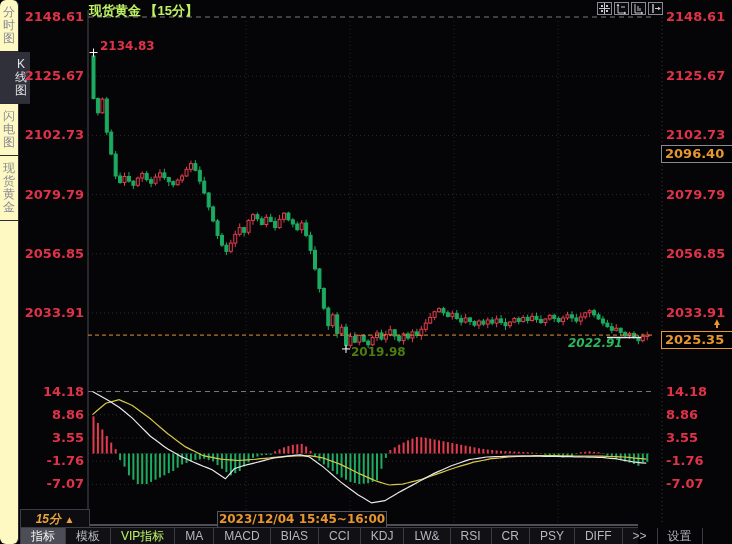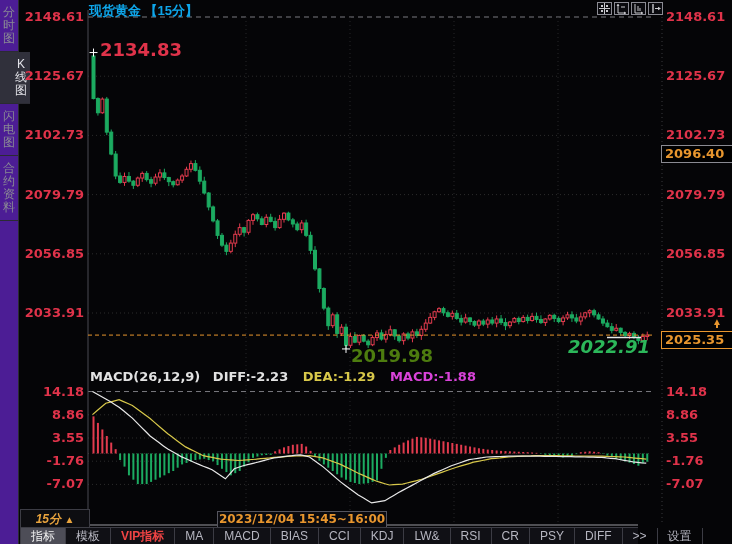--- a/index.html
+++ b/index.html
@@ -1,30 +1,30 @@
 <!DOCTYPE html>
 <html><head>
 <meta charset="utf-8">
 <style>
   html,body{margin:0;padding:0;background:#000;}
   #app{position:relative;width:732px;height:544px;background:#050507;overflow:hidden;
        font-family:"Liberation Sans",sans-serif;-webkit-font-smoothing:none;}
   
-  #sidebar{position:absolute;left:0;top:0;width:18px;height:544px;background:#4c1d95;border-right:1px solid #2b2b33;}
+  #sidebar{position:absolute;left:0;top:0;width:18px;height:544px;background:#fef9c3;border-right:1px solid #2b2b33;border-radius:6px;}
   .side-item{width:18px;text-align:center;font-size:12px;line-height:13px;padding:6px 0;color:#8a8a94;
              word-break:break-all;border-bottom:1px solid #2b2b33;cursor:default;}
   .side-item.active{background:#30303b;color:#e2e2e8;padding-left:12px;}
   
-  #title{position:absolute;left:89px;top:2px;font-size:13px;font-weight:bold;color:#0ea5e9;}
+  #title{position:absolute;left:89px;top:2px;font-size:13px;font-weight:bold;color:#bef264;}
   #hdr-icons{position:absolute;left:597px;top:2px;display:flex;gap:2px;}
   .hicon{width:15px;height:13px;border:1px solid #8b8b93;background:#0a0a0e;display:flex;align-items:center;justify-content:center;padding:0;}
   
   #plot{position:absolute;left:0;top:0;}
   
-  .ann{position:absolute;font-weight:bold;font-size:18px;font-family:"DejaVu Sans",sans-serif;}
+  .ann{position:absolute;font-weight:bold;font-size:12px;font-family:"DejaVu Sans",sans-serif;}
   #ann-high{left:100px;top:39px;color:#e0334a;}
   #ann-low{left:351px;top:345px;color:#4d7c0f;}
   #ann-low2{left:568px;top:336px;color:#2cb75a;font-style:italic;}
   .pricebox{position:absolute;left:661px;width:69px;height:16px;background:#000;text-align:left;
             font-family:"DejaVu Sans",sans-serif;font-size:13px;font-weight:bold;color:#e8962e;line-height:16px;padding-left:3px;}
   #box-ref{top:145px;border:1px solid #8a8a92;}
   #box-last{top:331px;border:1px solid #e8962e;}
   #last-arrow{position:absolute;left:712px;top:317px;color:#e8962e;font-size:10px;line-height:10px;}
   #last-arrow .stem{display:block;margin:0 auto;width:2px;height:3px;background:#e8962e;margin-top:-2px;}
   
@@ -35,32 +35,32 @@
        color:#e8a33d;font-size:12px;font-weight:bold;text-align:center;line-height:18px;background:#0d0d11;font-style:italic;}
   #interval-cell .arr{color:#e8a33d;font-size:10px;}
   #time-box{position:absolute;left:217px;top:511px;width:168px;height:15px;border:1px solid #55555e;
        color:#e8962e;font-size:12px;font-weight:bold;text-align:center;line-height:15px;background:#0a0a0e;
        font-family:"DejaVu Sans",sans-serif;}
   #tabbar{position:absolute;left:20px;top:527px;width:618px;height:17px;display:flex;background:#101015;border-top:1px solid #3c3c44;}
   .tab{height:17px;line-height:16px;padding:0 10px;font-size:12px;color:#b6b6c0;border-right:1px solid #3c3c44;cursor:default;
        font-family:"Liberation Sans",sans-serif;white-space:nowrap;}
   .tab.first{border-left:1px solid #3c3c44;}
   .tab.selected{background:#4d4d57;color:#f2f2f2;}
-  .tab.accent{color:#ef4444;font-weight:bold;}
+  .tab.accent{color:#bef264;font-weight:normal;}
 </style>
 </head>
 <body>
 
 <div id="app">
 
   <div id="sidebar">
     <div class="side-item">分时图</div>
     <div class="side-item active">K线图</div>
     <div class="side-item">闪电图</div>
-    <div class="side-item">合约资料</div>
+    <div class="side-item">现货黄金</div>
   </div>
 
   <svg id="plot" width="732" height="544" viewBox="0 0 732 544">
       <line x1="88" x2="652" y1="17" y2="17" stroke="#7a7a80" stroke-dasharray="5,4"></line>
       <line x1="88" x2="652" y1="76.20000000000012" y2="76.20000000000012" stroke="#2c2c2c" stroke-dasharray="1,3"></line>
       <line x1="88" x2="652" y1="135.40000000000023" y2="135.40000000000023" stroke="#2c2c2c" stroke-dasharray="1,3"></line>
       <line x1="88" x2="652" y1="194.60000000000036" y2="194.60000000000036" stroke="#2c2c2c" stroke-dasharray="1,3"></line>
       <line x1="88" x2="652" y1="253.80000000000047" y2="253.80000000000047" stroke="#2c2c2c" stroke-dasharray="1,3"></line>
       <line x1="88" x2="652" y1="313" y2="313" stroke="#2c2c2c" stroke-dasharray="1,3"></line>
       <line x1="88" x2="652" y1="391.53340000000003" y2="391.53340000000003" stroke="#7a7a80" stroke-dasharray="5,4"></line>
@@ -517,26 +517,20 @@
     </button>
   </div>
 
   <div class="ann" id="ann-high">2134.83</div>
   <div class="ann" id="ann-low">2019.98</div>
   <div class="ann" id="ann-low2">2022.91</div>
   <div class="pricebox" id="box-ref">2096.40</div>
   <div class="pricebox" id="box-last">2025.35</div>
   <div id="last-arrow">▲<span class="stem"></span></div>
 
-  <div id="macd-hdr">
-    <span class="w">MACD(26,12,9)</span>
-    <span class="w" style="margin-left:8px">DIFF:-2.23</span>
-    <span class="y">DEA:-1.29</span>
-    <span class="m">MACD:-1.88</span>
-  </div>
 
   <div id="interval-cell">
     <span>15分</span>
     <span class="arr">▲</span>
   </div>
   <div id="time-box">2023/12/04 15:45~16:00 —</div>
   <div id="tabbar">
     <div class="tab first selected">指标</div>
     <div class="tab">模板</div>
     <div class="tab accent">VIP指标</div>

